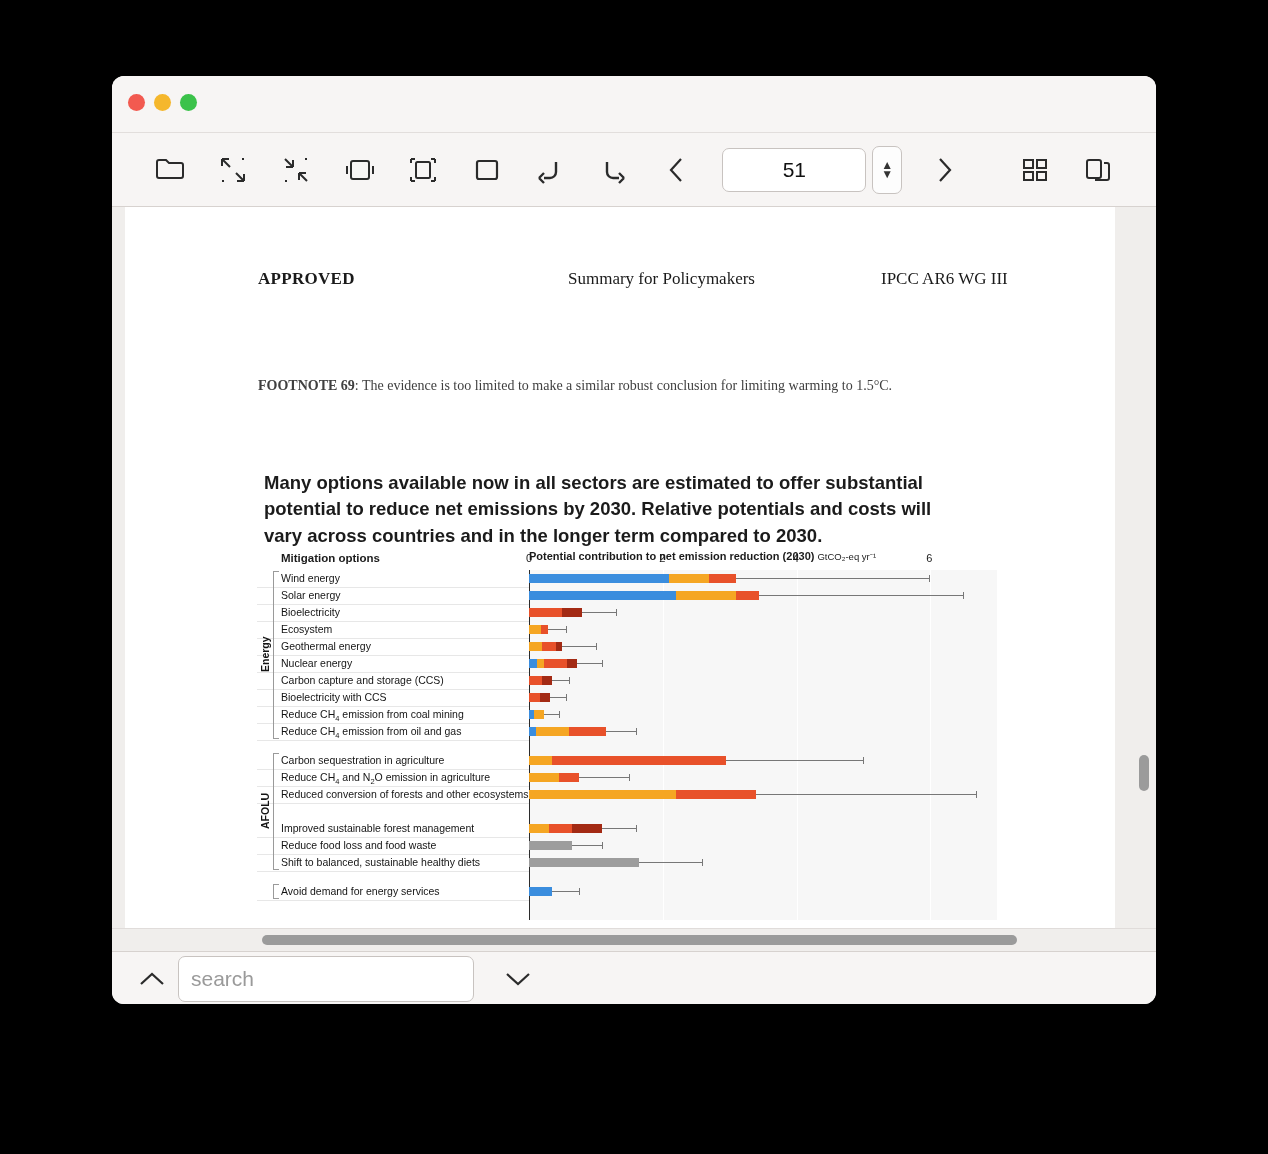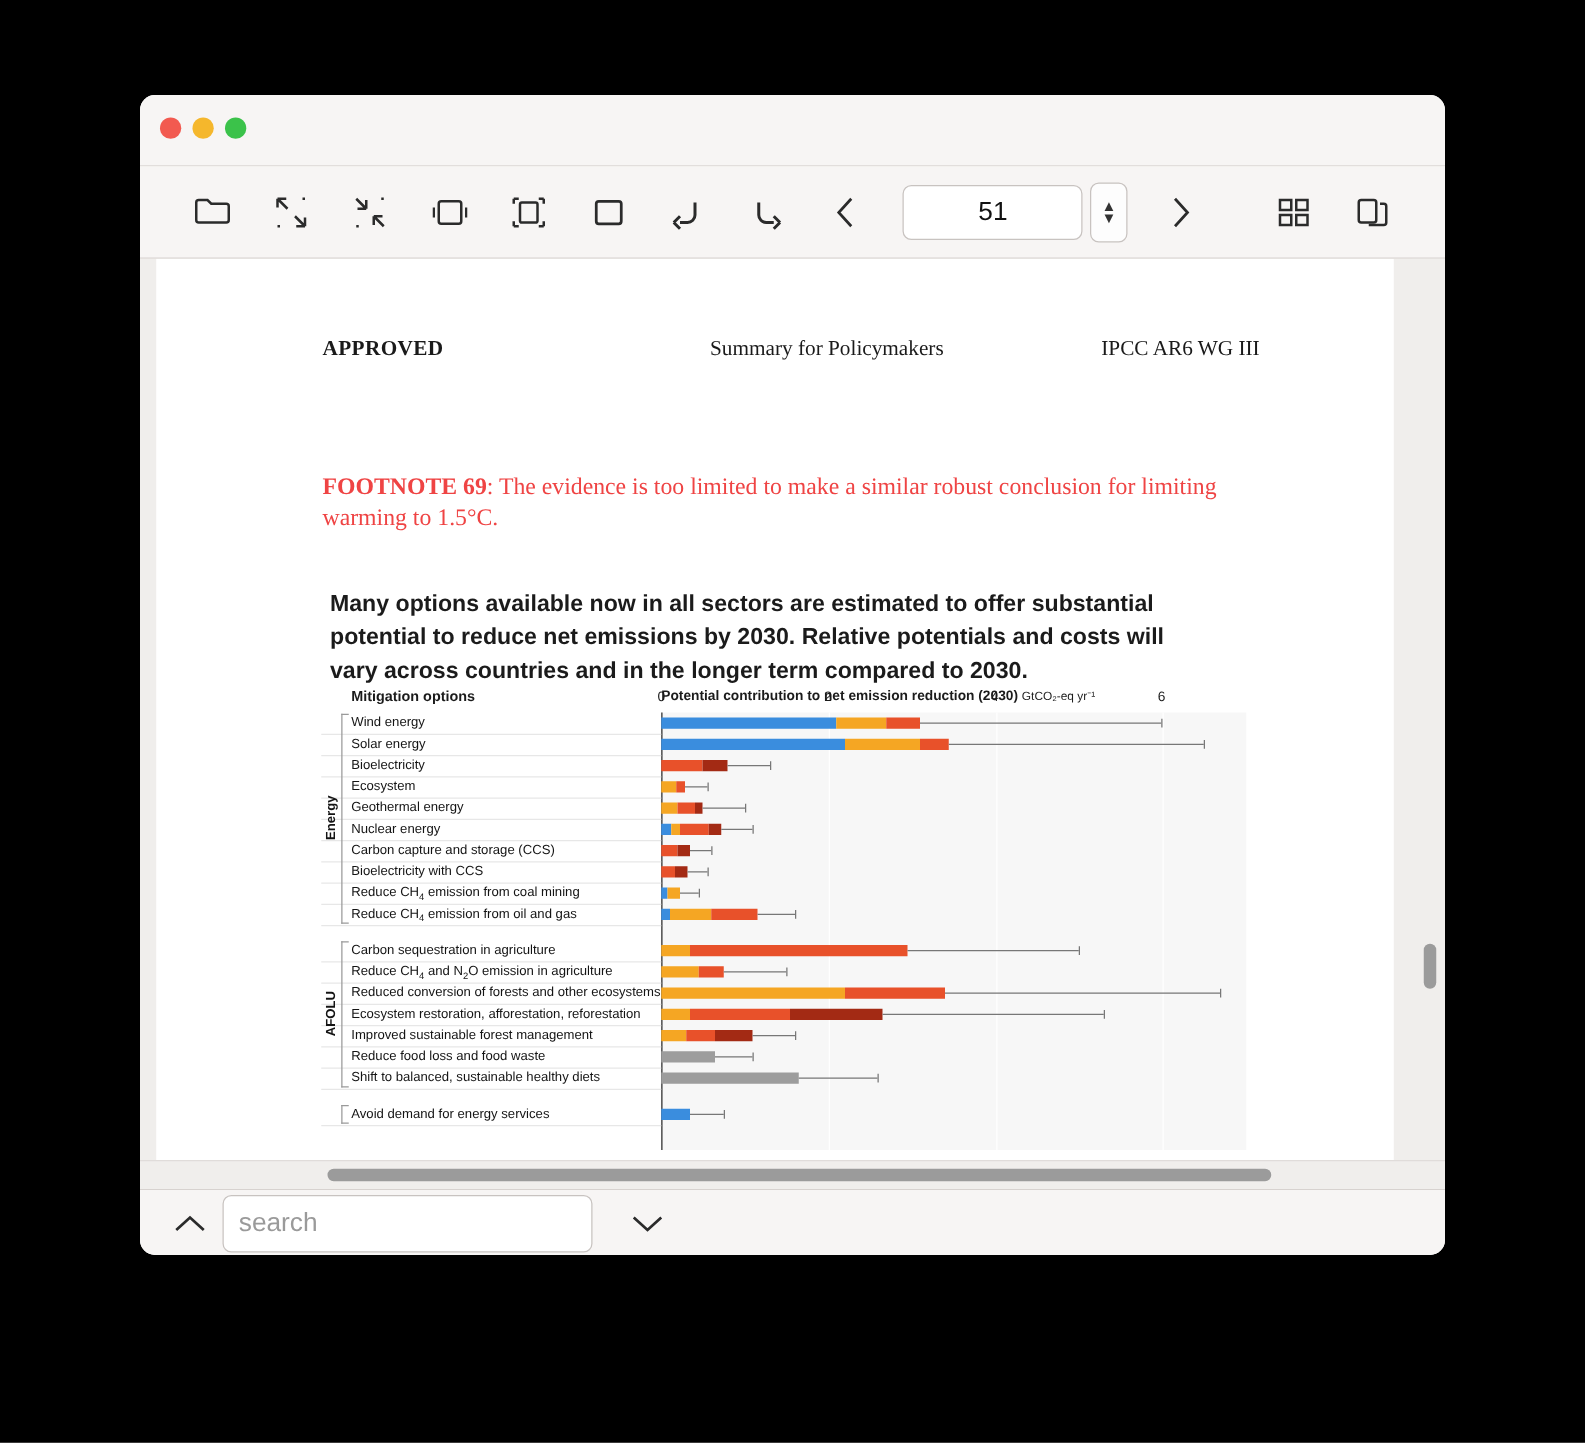--- a/index.html
+++ b/index.html
@@ -125,23 +125,23 @@
   .pg-header .h-left { position: absolute; left: 133px; font-weight: bold; letter-spacing: .3px;}
   .pg-header .h-mid { position: absolute; left: 443px; }
   .pg-header .h-right { position: absolute; left: 756px; }
 
   .footnote {
     position: absolute;
     left: 133px;
     top: 170px;
     width: 755px;
     font-family: "Liberation Serif", serif;
-    font-size: 19px;
+    font-size: 14px;
     line-height: 1.32;
-    color: #ef4444;
+    color: #404040;
   }
   .footnote b { font-weight: bold; }
 
   .lead {
     position: absolute;
     left: 139px;
     top: 263px;
     width: 705px;
     font-family: "Liberation Sans", sans-serif;
     font-weight: bold;
@@ -580,29 +580,20 @@
               <div class="errcap" style="left: 372.071px;"></div>
             </div>
             <div class="row" style="top: 216px; text-align: center;">
               <div class="band"></div>
               <div class="rlabel">Reduced conversion of forests and other ecosystems</div>
               <div class="seg" style="left: 272px; width: 146.771px; background: rgb(245, 166, 35);"></div>
               <div class="seg" style="left: 418.771px; width: 80.0571px; background: rgb(232, 81, 42);"></div>
               <div class="errbar" style="left: 498.829px; width: 220.157px;"></div>
               <div class="errcap" style="left: 718.986px;"></div>
             </div>
-            <div class="row" style="top: 233px;">
-              <div class="band"></div>
-              <div class="rlabel">Ecosystem restoration, afforestation, reforestation</div>
-              <div class="seg" style="left: 272px; width: 23.35px; background: rgb(245, 166, 35);"></div>
-              <div class="seg" style="left: 295.35px; width: 80.0571px; background: rgb(232, 81, 42);"></div>
-              <div class="seg" style="left: 375.407px; width: 73.3857px; background: rgb(163, 42, 20);"></div>
-              <div class="errbar" style="left: 448.793px; width: 176.793px;"></div>
-              <div class="errcap" style="left: 625.586px;"></div>
-            </div>
             <div class="row" style="top: 250px;">
               <div class="band"></div>
               <div class="rlabel">Improved sustainable forest management</div>
               <div class="seg" style="left: 272px; width: 20.0143px; background: rgb(245, 166, 35);"></div>
               <div class="seg" style="left: 292.014px; width: 23.35px; background: rgb(232, 81, 42);"></div>
               <div class="seg" style="left: 315.364px; width: 30.0214px; background: rgb(163, 42, 20);"></div>
               <div class="errbar" style="left: 345.386px; width: 33.3571px;"></div>
               <div class="errcap" style="left: 378.743px;"></div>
             </div>
             <div class="row" style="top: 284px;">

